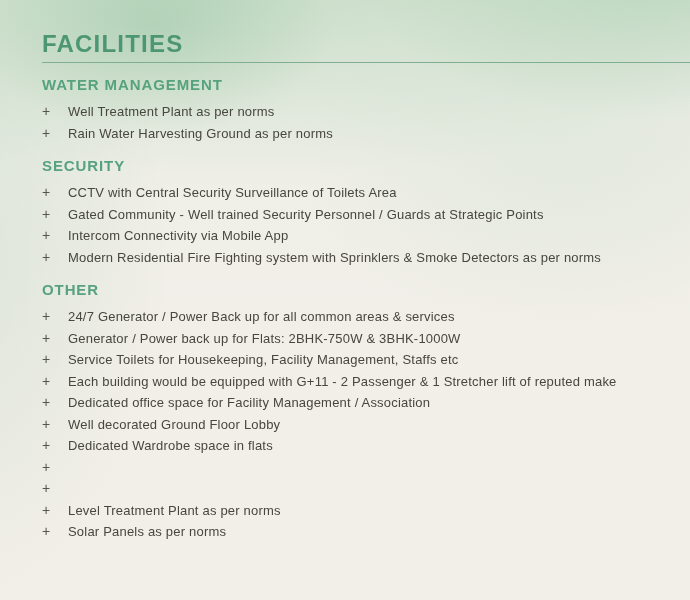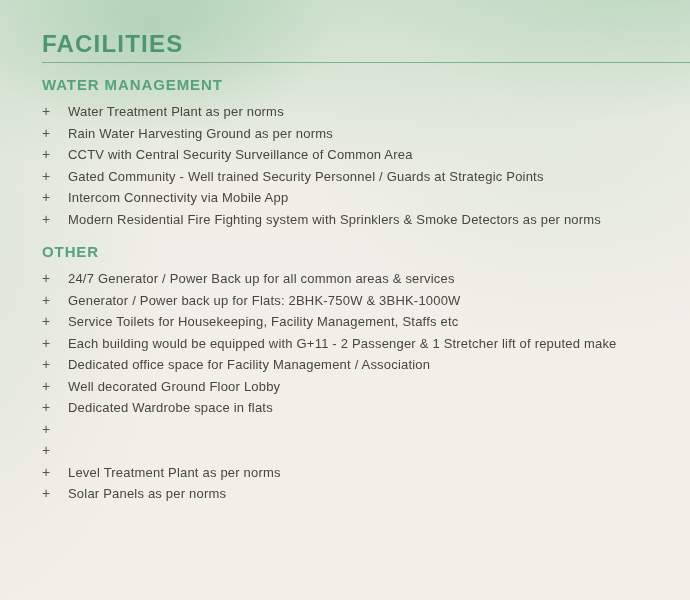--- a/index.html
+++ b/index.html
@@ -77,35 +77,36 @@
 
 <div class="page">
   <h1 class="page-title">FACILITIES</h1>
   <hr class="title-rule">
   <main>
   <section class="section">
     <h2 class="section-heading">WATER MANAGEMENT</h2>
     <ul class="facility-list">
   <li class="facility-item">
     <span class="bullet-plus">+</span>
-    <span>Water Treatment Plant as per norms</span>
+    <span>Well Treatment Plant as per norms</span>
   </li>
 
   <li class="facility-item">
     <span class="bullet-plus">+</span>
     <span>Rain Water Harvesting Ground as per norms</span>
   </li>
 </ul>
   </section>
 
   <section class="section">
+    <h2 class="section-heading">SECURITY</h2>
     <ul class="facility-list">
   <li class="facility-item">
     <span class="bullet-plus">+</span>
-    <span>CCTV with Central Security Surveillance of Common Area</span>
+    <span>CCTV with Central Security Surveillance of Toilets Area</span>
   </li>
 
   <li class="facility-item">
     <span class="bullet-plus">+</span>
     <span>Gated Community - Well trained Security Personnel / Guards at Strategic Points</span>
   </li>
 
   <li class="facility-item">
     <span class="bullet-plus">+</span>
     <span>Intercom Connectivity via Mobile App</span>

